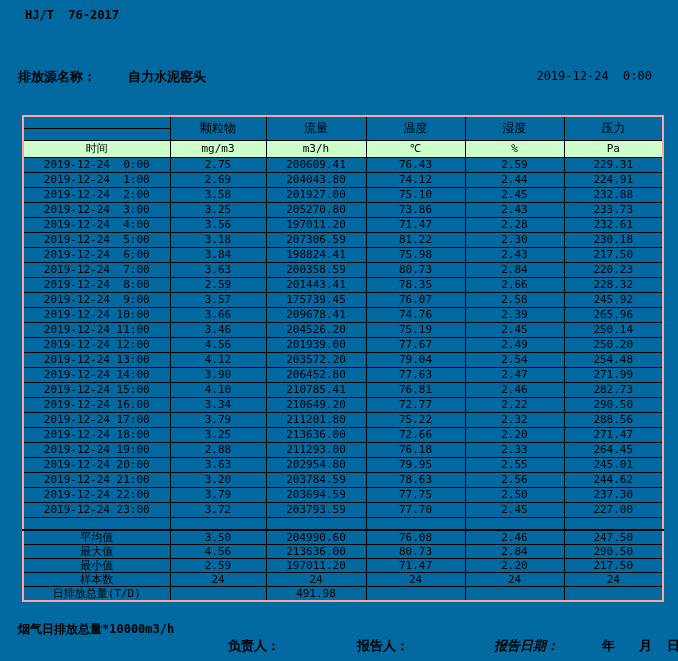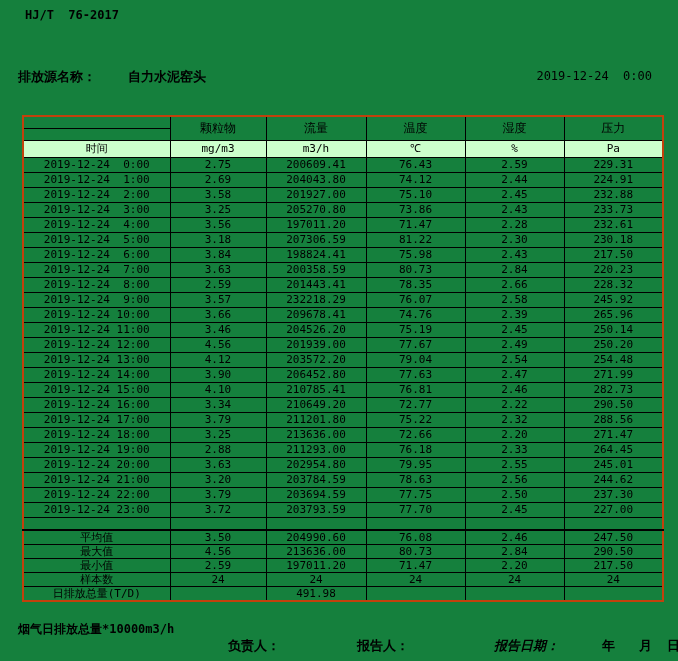--- a/index.html
+++ b/index.html
@@ -2,38 +2,38 @@
 <html><head>
 <meta charset="utf-8">
 <style>
   * { margin:0; padding:0; box-sizing:border-box; }
   html,body { background:#fff; }
   body {
     width:678px; height:661px;
     font-family:"DejaVu Sans Mono","Liberation Mono",monospace;
     color:#000;
   }
-  .page { position:relative; width:678px; height:661px; overflow:hidden; background:#15803d; }
+  .page { position:relative; width:678px; height:661px; overflow:hidden; background:#0369a1; }
 
   .doc-code {
     position:absolute; left:25px; top:8px;
     font-size:12px; font-weight:bold; white-space:pre;
   }
   .title {
     position:absolute; top:31px; left:0; width:100%;
     text-align:center; font-size:16px; font-weight:bold;
   }
   .source-line { position:absolute; top:68px; left:18px; font-size:13px; font-weight:bold; }
   .source-name { margin-left:32px; }
   .report-date { position:absolute; top:69px; right:26px; font-size:12px; font-weight:normal; white-space:pre; }
 
   table.report {
     position:absolute; left:22px; top:115px; width:640px;
     border-collapse:collapse; table-layout:fixed;
-    border:2px solid #c2410c;
+    border:2px solid #fca5a5;
     padding-left:17px;
   }
   .report th, .report td {
     border:1px solid #000; text-align:center; vertical-align:middle;
     font-weight:normal; font-size:11px; padding:0; overflow:hidden;
     line-height:13px; height:14px; white-space:pre;
   }
   .report tr.h1 td, .report tr.h2 td { height:12px; }
   .report th.pollutant { font-size:12px; height:auto; }
   .report tr.unit-row td { background:#ccffcc; height:15px; line-height:16px; }
@@ -165,21 +165,21 @@
           <td>2019-12-24  8:00</td>
           <td>2.59</td>
           <td>201443.41</td>
           <td>78.35</td>
           <td>2.66</td>
           <td>228.32</td>
         </tr>
         <tr>
           <td>2019-12-24  9:00</td>
           <td>3.57</td>
-          <td>232218.29</td>
+          <td>175739.45</td>
           <td>76.07</td>
           <td>2.58</td>
           <td>245.92</td>
         </tr>
         <tr>
           <td>2019-12-24 10:00</td>
           <td>3.66</td>
           <td>209678.41</td>
           <td>74.76</td>
           <td>2.39</td>

